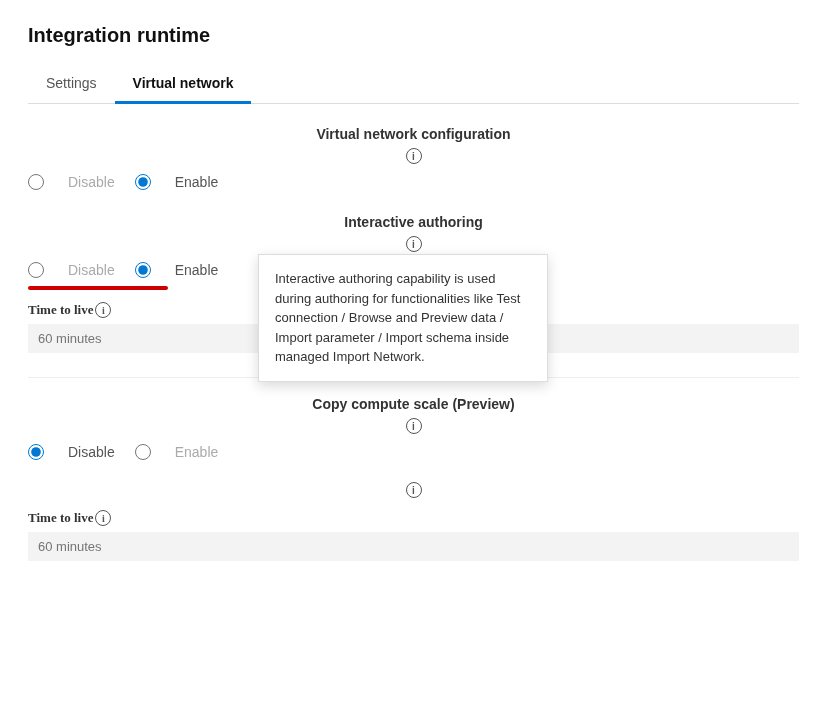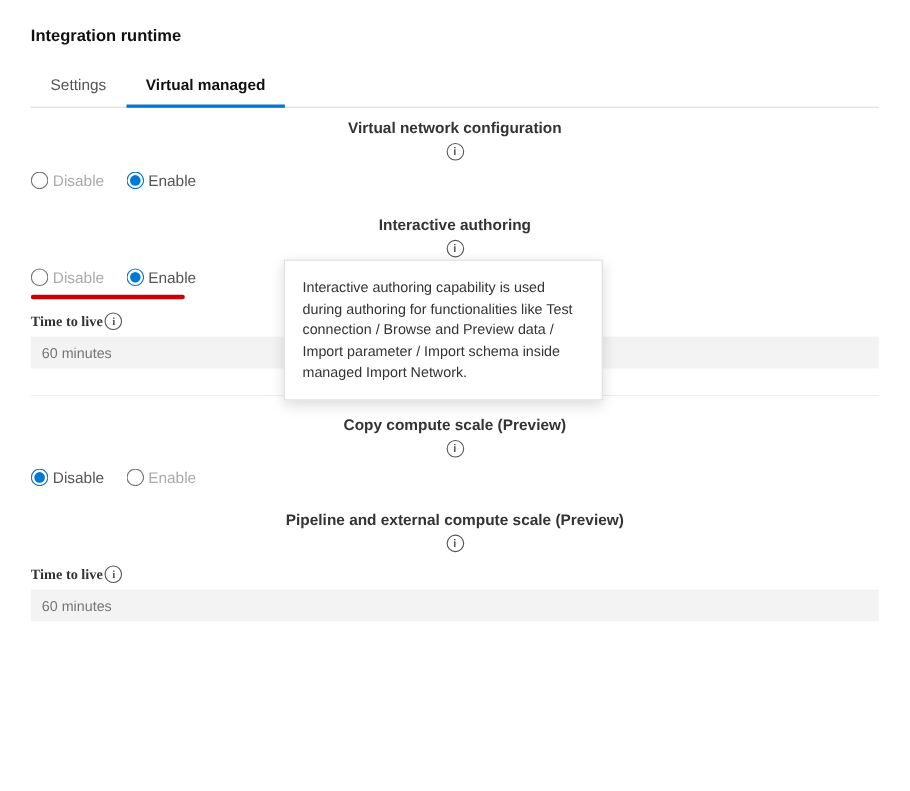--- a/index.html
+++ b/index.html
@@ -6,30 +6,30 @@
     body {
       font-family: 'Segoe UI', Arial, sans-serif;
       font-size: 14px;
       color: #333;
       background: #fff;
       padding: 24px 28px;
       max-width: 827px;
     }
 
     .page-title {
-      font-size: 15px;
+      font-size: 20px;
       font-weight: 600;
       color: #111;
       margin-bottom: 18px;
     }
 
     .tabs {
       display: flex;
       border-bottom: 1px solid #ddd;
-      margin-bottom: 10px;
+      margin-bottom: 22px;
     }
 
     .tab {
       padding: 10px 18px;
       cursor: pointer;
       font-size: 14px;
       color: #555;
       border-bottom: 3px solid transparent;
       margin-bottom: -1px;
       white-space: nowrap;
@@ -69,21 +69,21 @@
     .radio-group {
       display: flex;
       align-items: center;
       gap: 20px;
       margin-bottom: 8px;
     }
 
     .radio-option {
       display: flex;
       align-items: center;
-      gap: 4px;
+      gap: 24px;
       cursor: pointer;
       color: #555;
       justify-content: space-between;
     }
 
     .radio-option input[type="radio"] {
       accent-color: #0078d4;
       width: 16px;
       height: 16px;
       cursor: pointer;
@@ -166,21 +166,21 @@
       margin-bottom: 22px;
     }
   </style>
 </head>
 <body>
 
 <h1 class="page-title">Integration runtime</h1>
 
 <div class="tabs">
   <div class="tab">Settings</div>
-  <div class="tab active">Virtual managed</div>
+  <div class="tab active">Virtual network</div>
 </div>
 
 <div class="section-block">
   <div class="section-label">
     <span>Virtual network configuration</span>
     <span class="info-icon">i</span>
   </div>
   <div class="radio-group">
     <label class="radio-option disabled-text">
       <input type="radio" name="vnet-config" style="">
@@ -237,21 +237,20 @@
     </label>
     <label class="radio-option disabled-text">
       <input type="radio" name="copy-compute" style="">
       <span>Enable</span>
     </label>
   </div>
 </div>
 
 <div class="section-block pipeline-section">
   <div class="section-label">
-    <span>Pipeline and external compute scale (Preview)</span>
     <span class="info-icon">i</span>
   </div>
 
   <div class="time-to-live-block">
     <div class="time-to-live-label">
       <span>Time to live</span>
       <span class="info-icon">i</span>
     </div>
     <input class="time-input" type="text" readonly="" placeholder="60 minutes" style="">
   </div>

